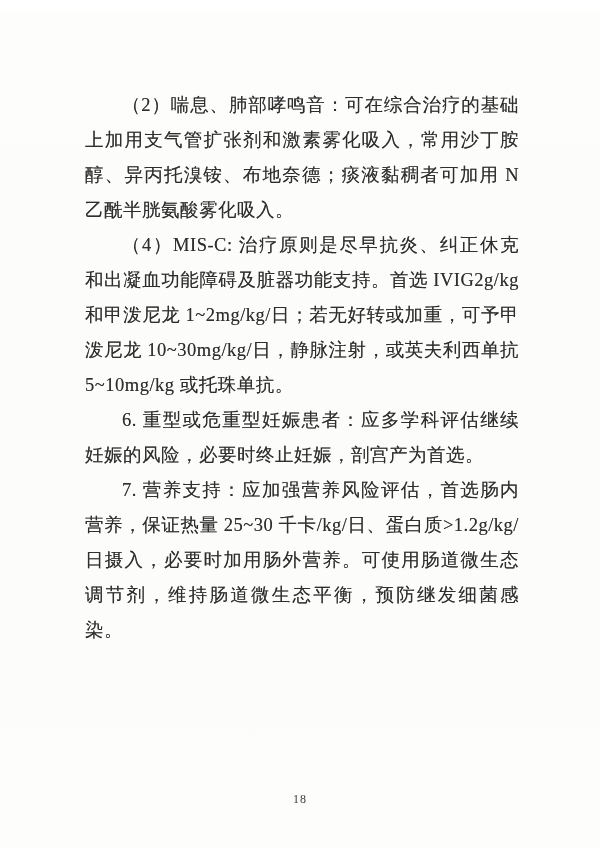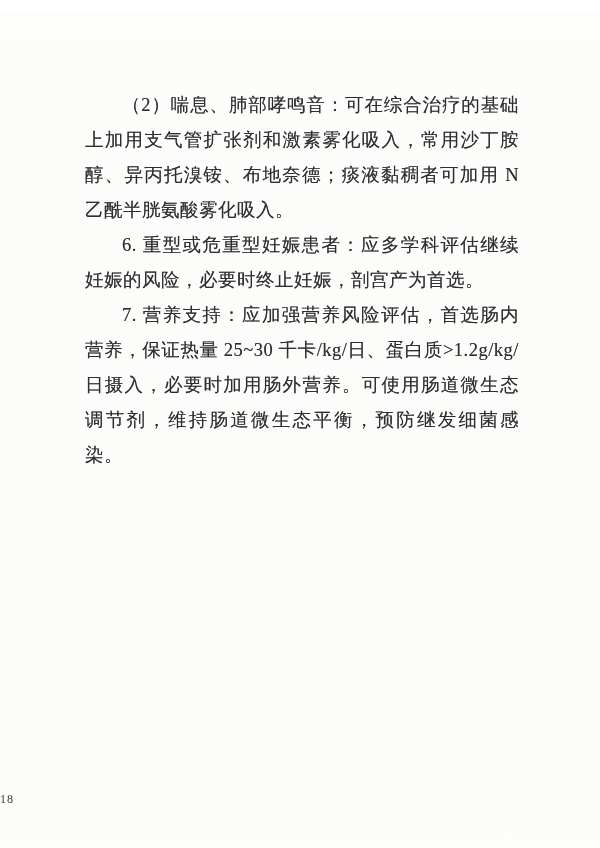--- a/index.html
+++ b/index.html
@@ -33,29 +33,30 @@
     letter-spacing: 0.5px;
     word-break: break-all;
     
     text-shadow: 0 0 0.4px rgba(46,46,46,0.55);
   }
   .page-number {
     position: absolute;
     top: 780px;
     left: 0;
     width: 100%;
-    text-align: left;
+    text-align: center;
     font-size: 12px;
     color: #3a3a3a;
     letter-spacing: 1px;
   }
 </style>
 </head>
 <body>
 
 <div class="page">
   <div class="content">
     <p class="para">（2）喘息、肺部哮鸣音：可在综合治疗的基础上加用支气管扩张剂和激素雾化吸入，常用沙丁胺醇、异丙托溴铵、布地奈德；痰液黏稠者可加用 N 乙酰半胱氨酸雾化吸入。</p>
+    <p class="para">（4）MIS-C: 治疗原则是尽早抗炎、纠正休克和出凝血功能障碍及脏器功能支持。首选 IVIG2g/kg 和甲泼尼龙 1~2mg/kg/日；若无好转或加重，可予甲泼尼龙 10~30mg/kg/日，静脉注射，或英夫利西单抗 5~10mg/kg 或托珠单抗。</p>
     <p class="para">6. 重型或危重型妊娠患者：应多学科评估继续妊娠的风险，必要时终止妊娠，剖宫产为首选。</p>
     <p class="para">7. 营养支持：应加强营养风险评估，首选肠内营养，保证热量 25~30 千卡/kg/日、蛋白质&gt;1.2g/kg/日摄入，必要时加用肠外营养。可使用肠道微生态调节剂，维持肠道微生态平衡，预防继发细菌感染。</p>
   </div>
   <div class="page-number">18</div>
 </div>
 
 </body></html>

